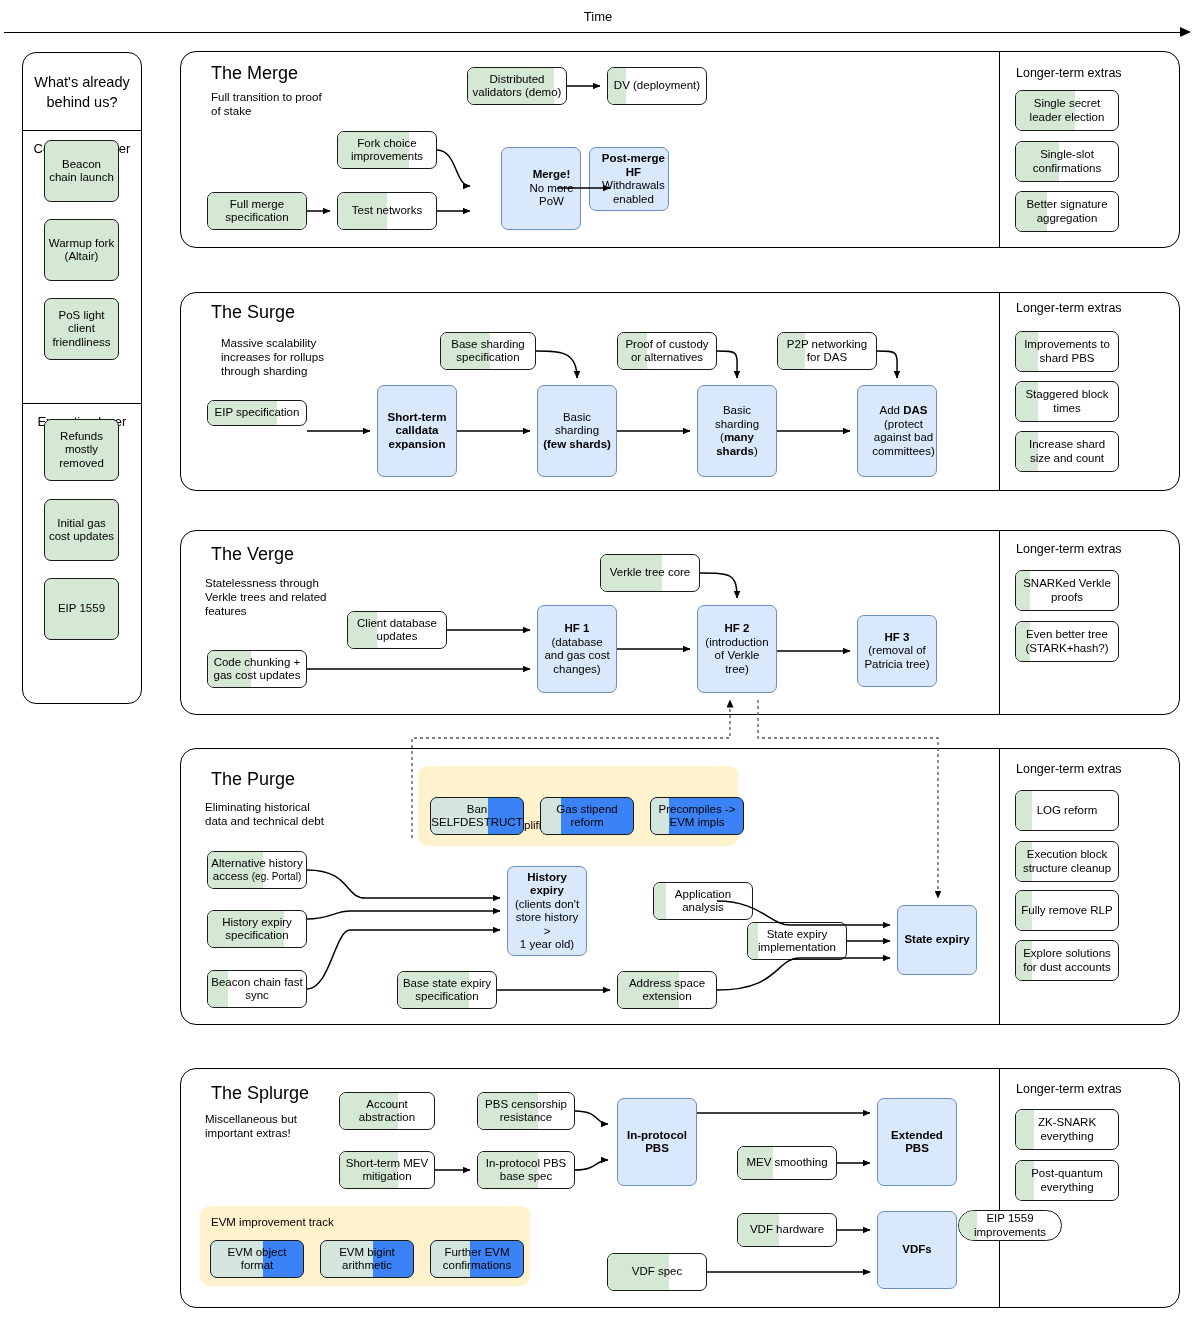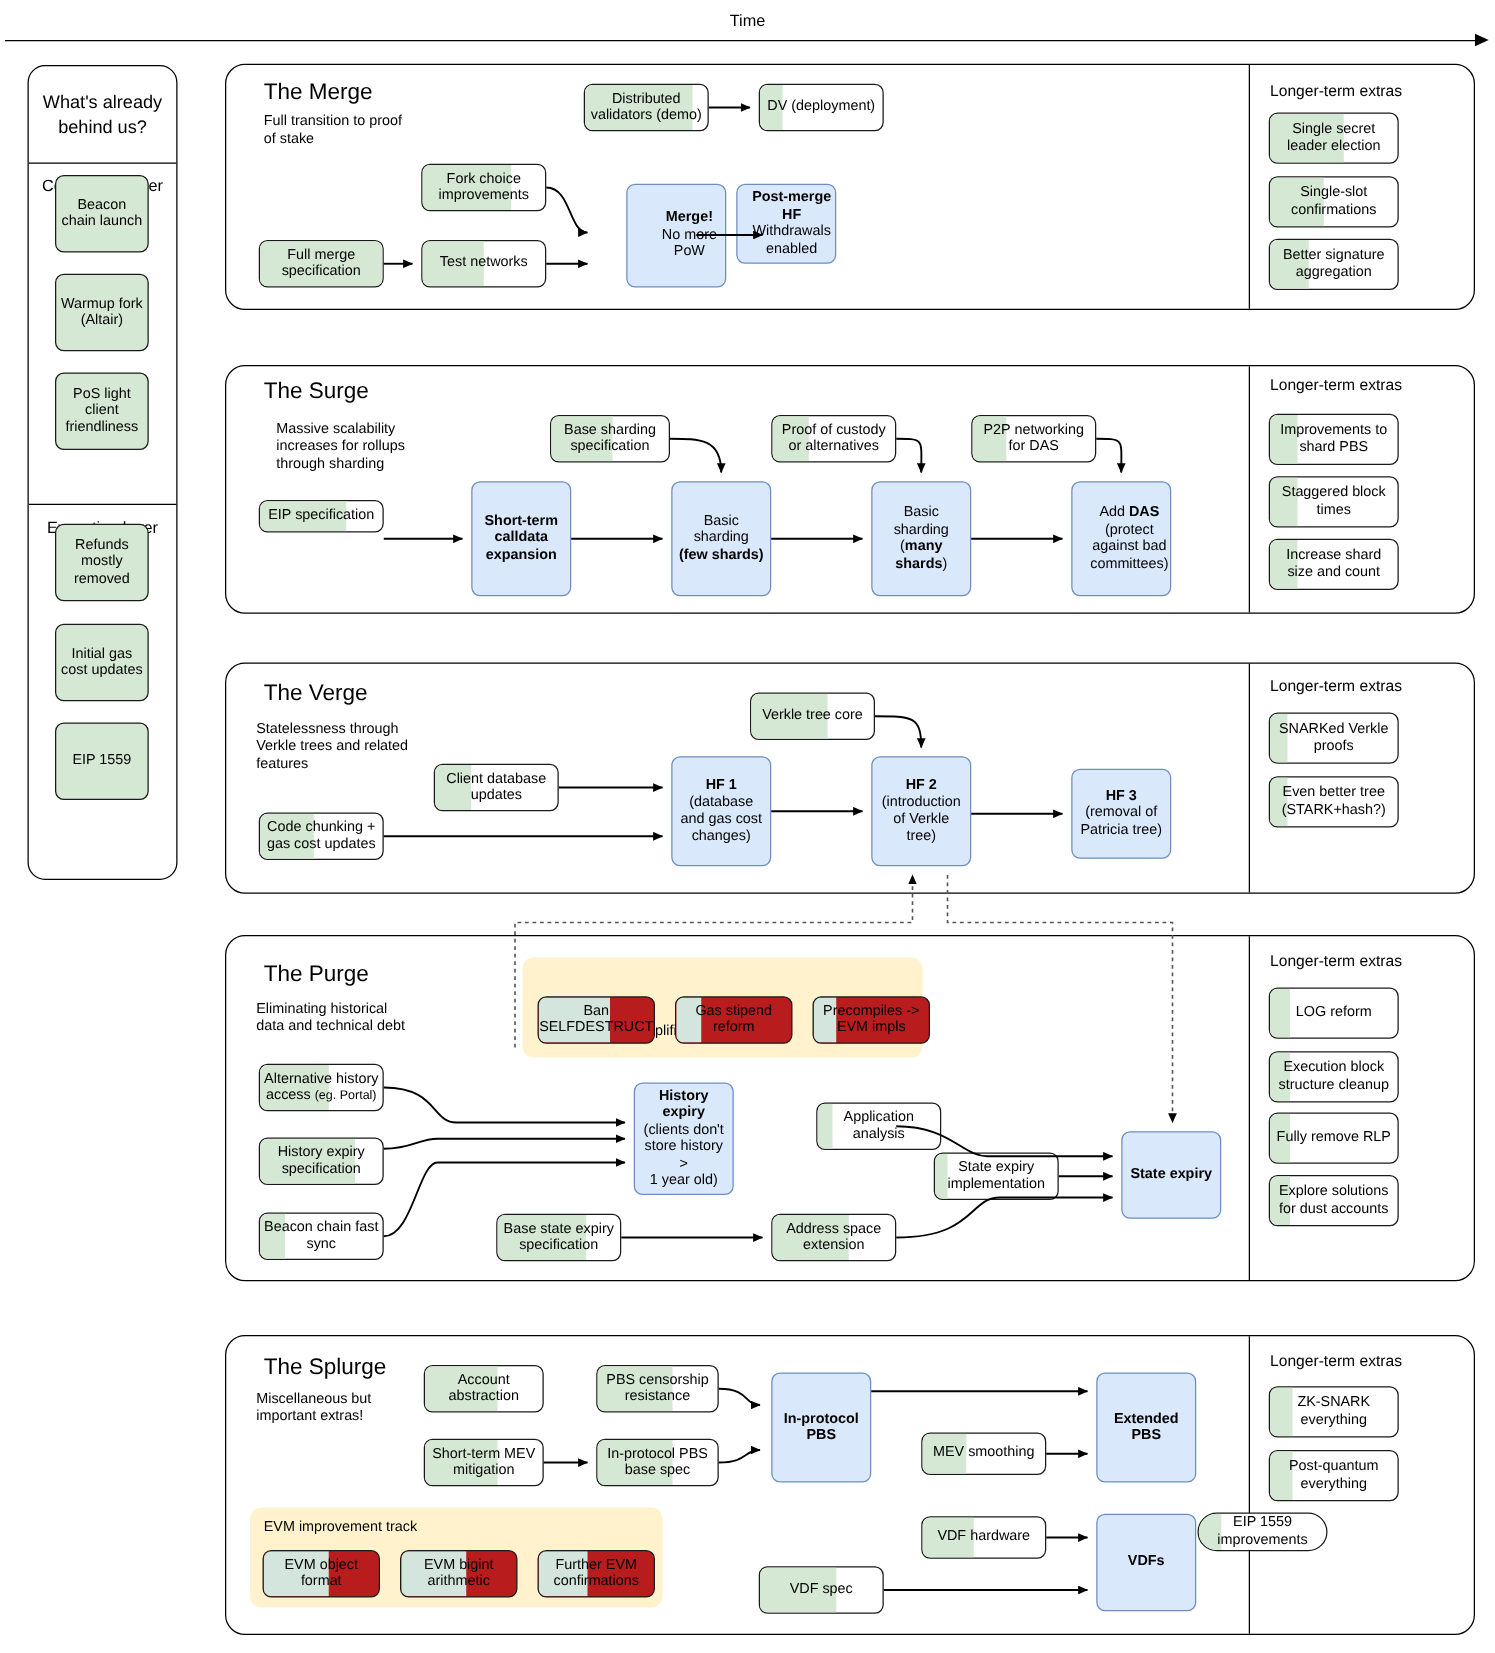--- a/index.html
+++ b/index.html
@@ -59,21 +59,21 @@
     padding: 2px 3px;
   }
   .node .fill {
     position: absolute; left: 0; top: 0; bottom: 0;
     background: #d5e8d4;
     z-index: 0;
   }
   .node .txt { position: relative; z-index: 1; }
   .node.blue { background: #dae8fc; border-color: #6c8ebf; font-weight: bold; }
   .node.green-full { background: #d5e8d4; }
-  .node.yellow { background: #b91c1c; border-color: #1a1a1a; }
+  .node.yellow { background: #3b82f6; border-color: #1a1a1a; }
   .node.yellow .fill { background: #d3e5dd; }
 
   
   .panel {
     position: absolute;
     border: 1.4px solid #000;
     border-radius: 16px;
     background: #fff;
   }
   .panel-title { position: absolute; font-size: 18px; line-height: 22px; }

